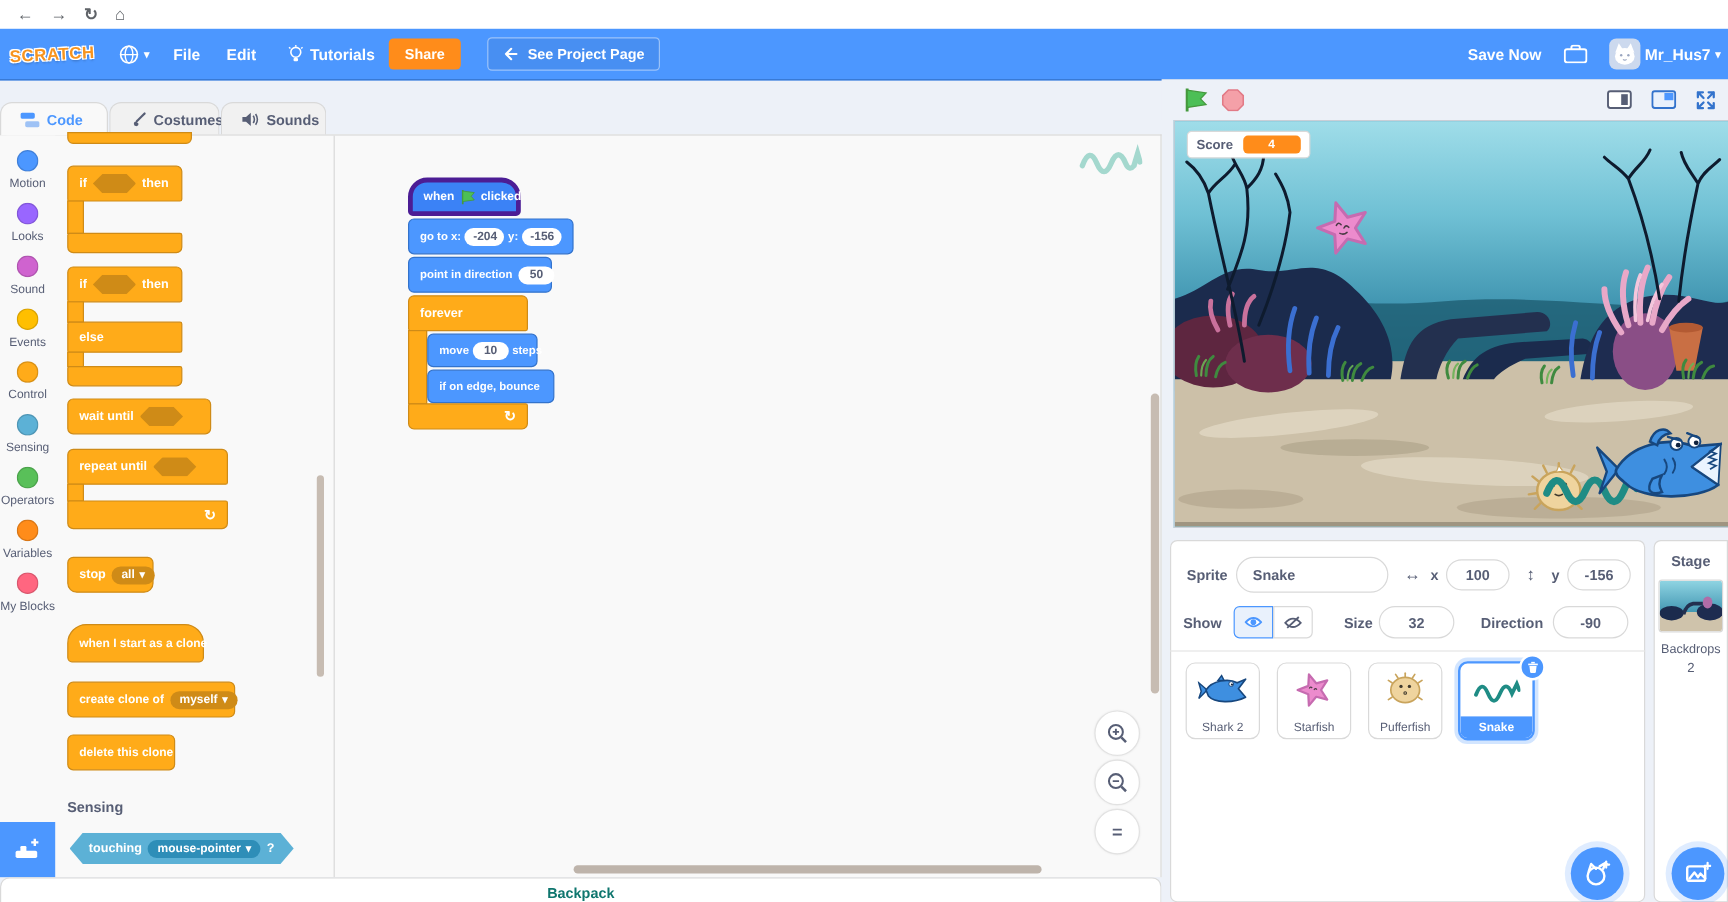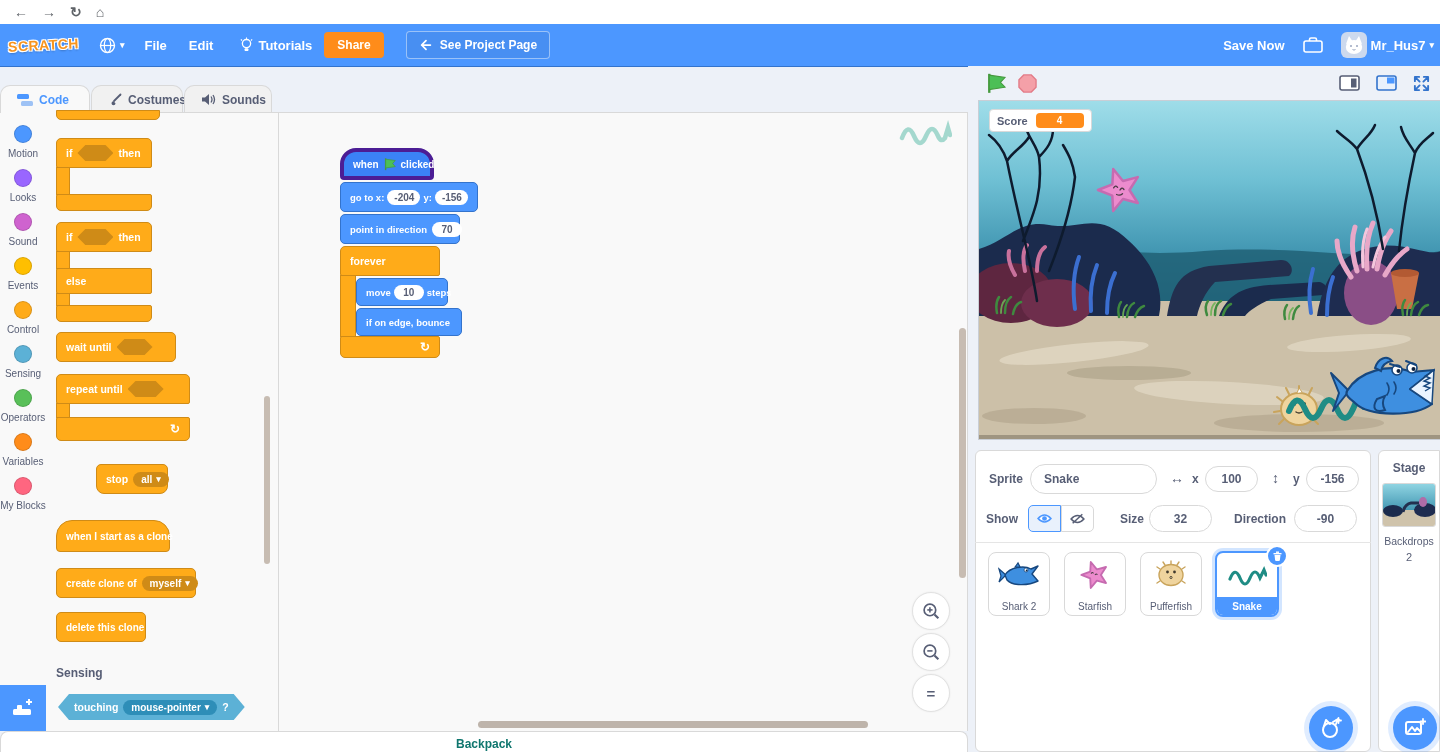--- a/index.html
+++ b/index.html
@@ -242,21 +242,21 @@
 
   <div class="block control" style="left:56px;top:374px;width:134px;height:30px;border-radius:5px 5px 2px 2px;">
     <span>repeat until</span>
       <span class="hex"></span>
   </div>
   <div class="cpart control" style="left:56px;top:403px;width:14px;height:15px;"></div>
   <div class="block control" style="left:56px;top:417px;width:134px;height:24px;border-radius:2px 2px 5px 5px;">
       <span class="loopar">↻</span>
     </div>
 
-  <div class="block control" style="left:56px;top:464px;width:72px;height:30px;border-radius:5px 5px 8px 8px;margin-left:40px;">
+  <div class="block control" style="left:56px;top:464px;width:72px;height:30px;border-radius:5px 5px 8px 8px;">
     <span>stop</span>
     <span class="dd or">
         <span>all</span>
         <span class="caret">▾</span>
       </span>
   </div>
 
   <div class="block control hat" style="left:56px;top:520px;width:114px;font-size:10px;">
     <span>when I start as a clone</span>
   </div>
@@ -296,21 +296,21 @@
     <span>clicked</span>
   </div>
   <div class="block motion" style="left:340px;top:182px;width:138px;height:30px;font-size:9.5px;gap:3px;">
     <span>go to x:</span>
     <span class="oval">-204</span>
     <span>y:</span>
     <span class="oval">-156</span>
   </div>
   <div class="block motion" style="left:340px;top:214px;width:120px;height:30px;font-size:9.5px;">
     <span>point in direction</span>
-    <span class="oval">70</span>
+    <span class="oval">50</span>
   </div>
   <div class="block control" style="left:340px;top:246px;width:100px;height:30px;border-radius:5px 5px 2px 2px;">
     <span>forever</span>
   </div>
   <div class="cpart control" style="left:340px;top:275px;width:16px;height:62px;"></div>
   <div class="block motion" style="left:356px;top:278px;width:92px;height:28px;font-size:9.5px;gap:3px;">
     <span>move</span>
     <span class="oval">10</span>
     <span>steps</span>
   </div>

